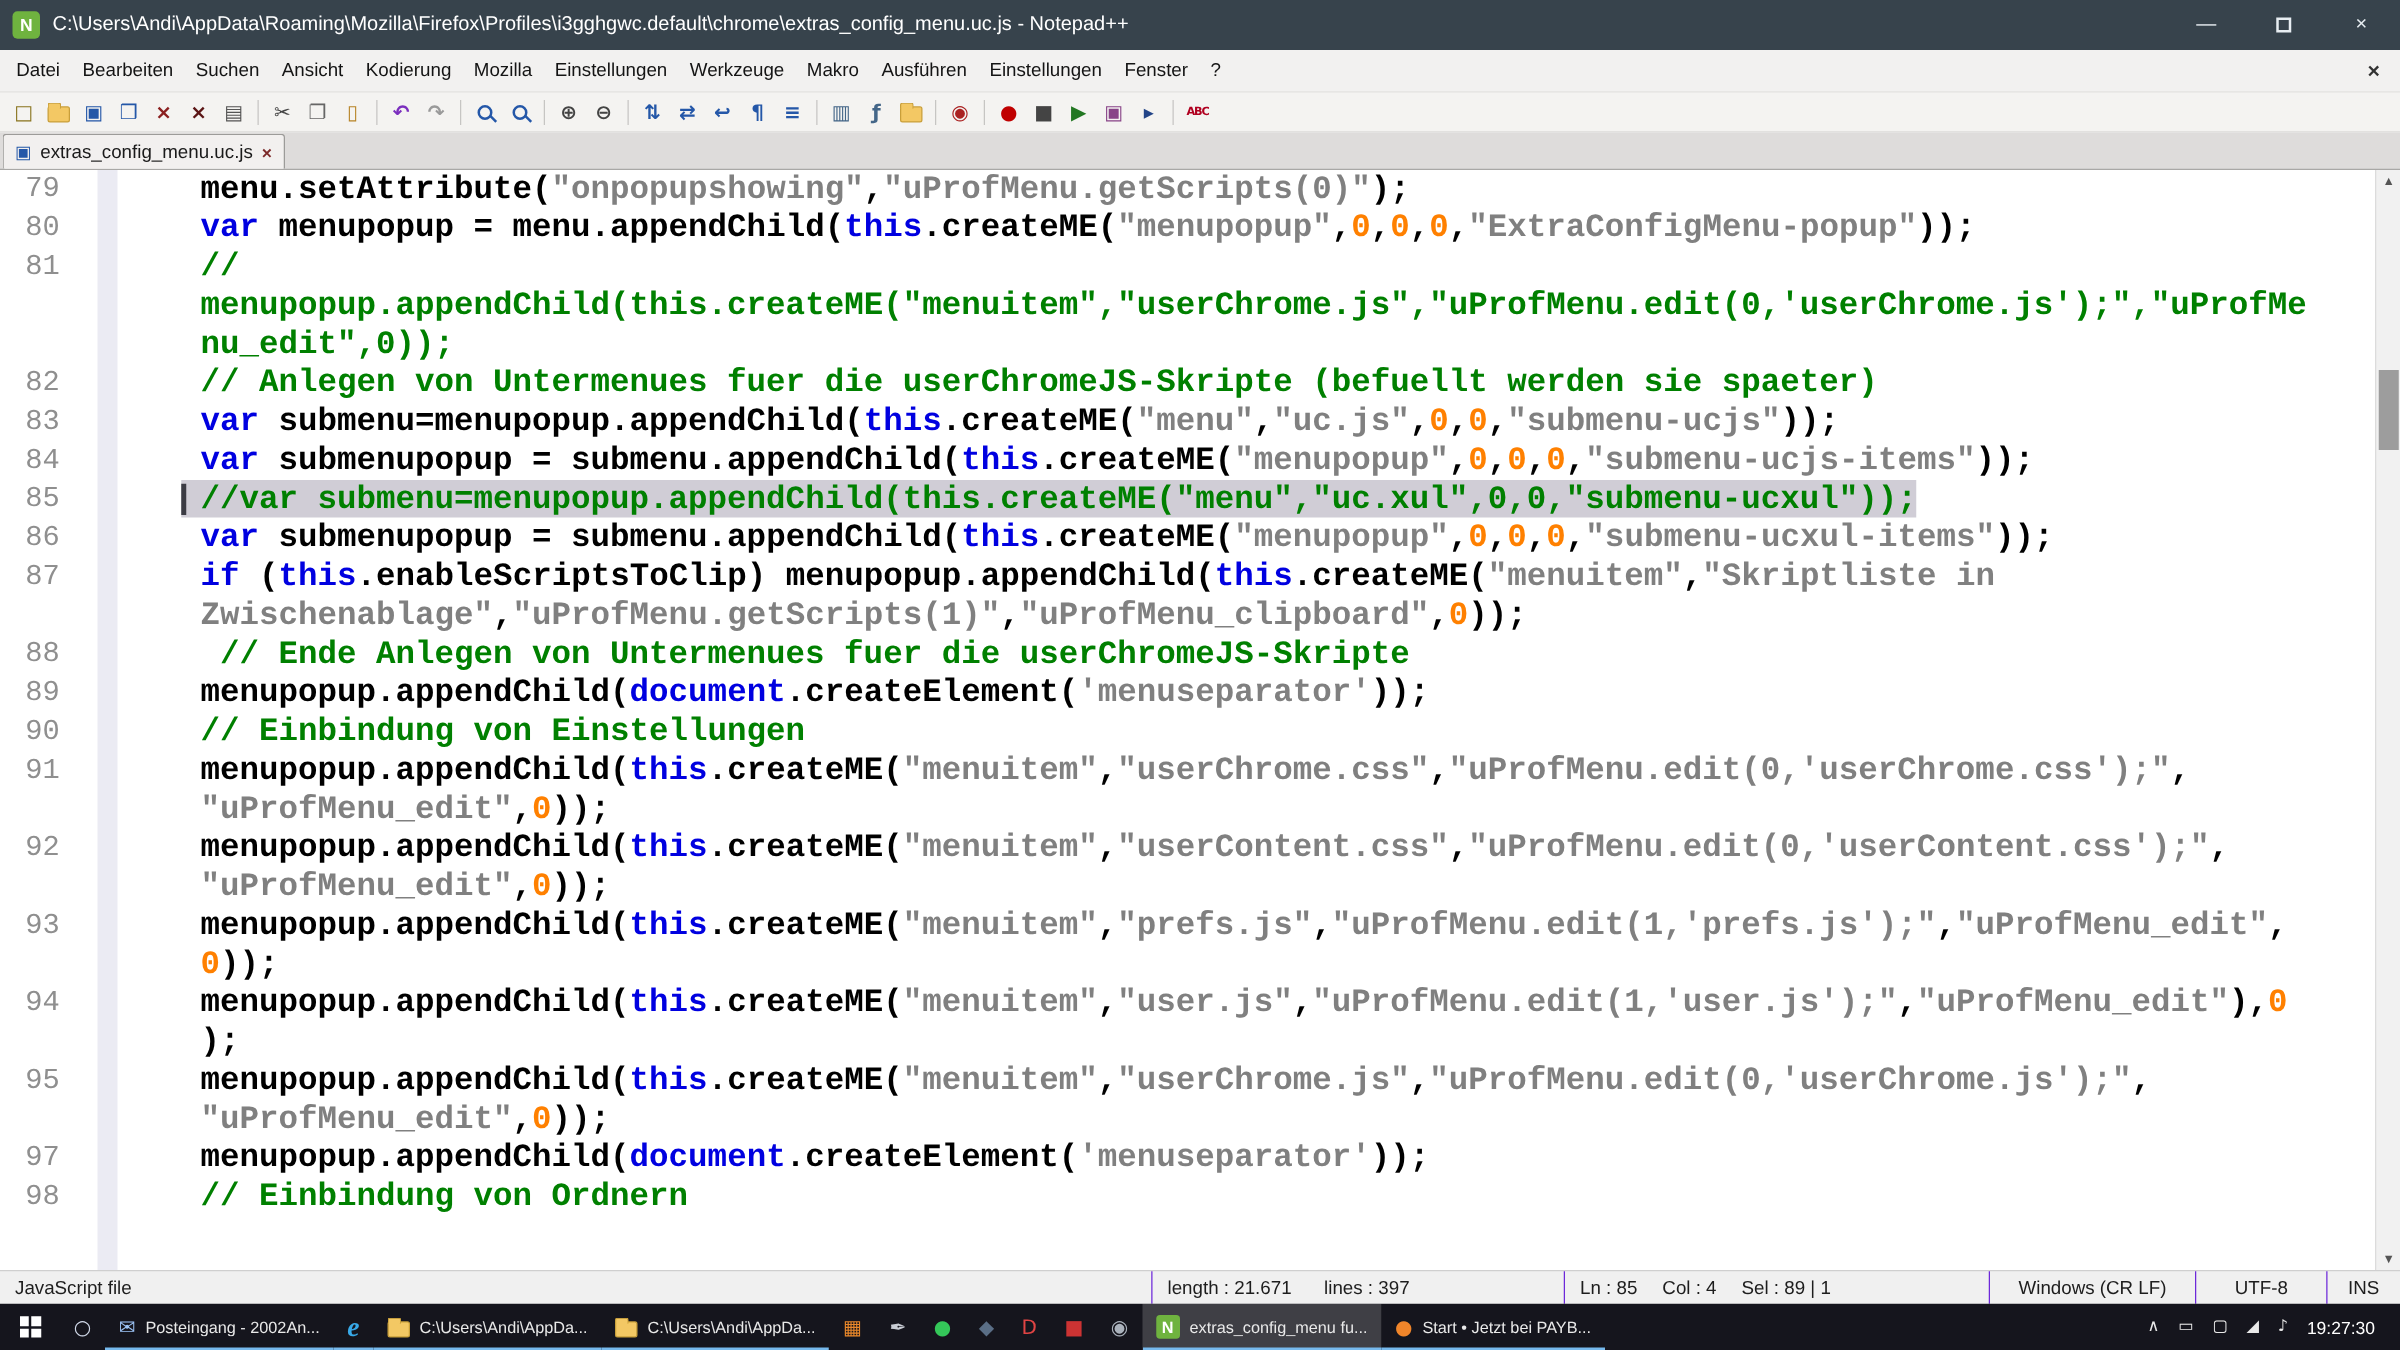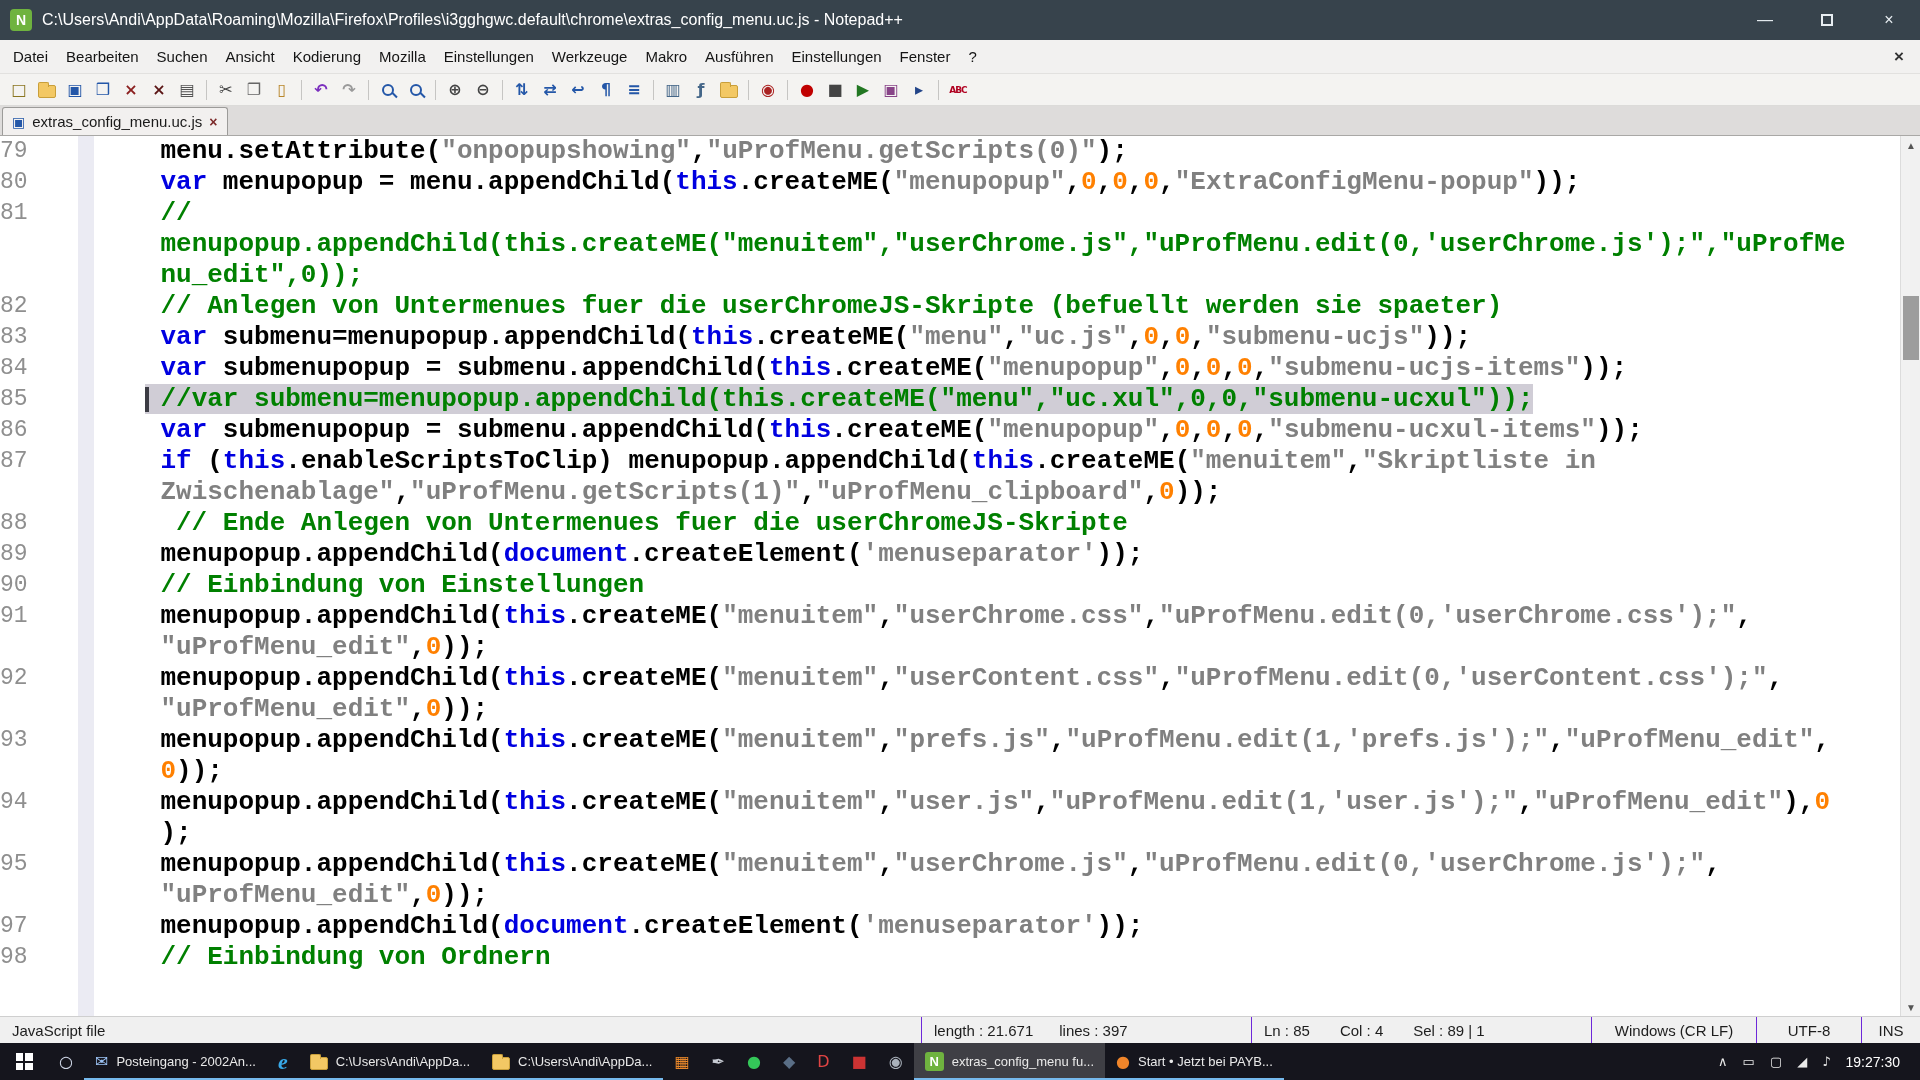--- a/index.html
+++ b/index.html
@@ -50,21 +50,21 @@
          font-size:15px; color:#1a1a1a; }
   .tab-doc-icon { color:#2457a8; font-size:14px; font-family:"DejaVu Sans", sans-serif; }
   .tab-close { color:#7c2a2a; font-weight:bold; font-size:14px; }
 
   
   .editor { flex:1 1 auto; position:relative; background:#fff; overflow:hidden; }
   .editor::before { content:""; position:absolute; left:78px; top:0; bottom:0; width:16px; background:#ebebf3; }
   .code-lines { position:absolute; left:0; top:0; right:20px; }
   .code-row { display:flex; height:31px; line-height:31px; white-space:pre;
               font-family:"Liberation Mono", monospace; font-size:26px; font-weight:bold; }
-  .line-num { flex:0 0 78px; text-align:left; padding-right:10px; color:#8f8f8f;
+  .line-num { flex:0 0 78px; text-align:center; padding-right:10px; color:#8f8f8f;
               font-size:23px; font-weight:normal; }
   .margin-strip { flex:0 0 16px; }
   .code-text { padding-left:4px; }
   .tk-p { color:#000000; }
   .tk-k { color:#0000e0; }
   .tk-s { color:#808080; }
   .tk-n { color:#ff8000; }
   .tk-c { color:#008000; }
   .selection { background:#d0cdd6; position:relative; }
   .sel-caret { position:absolute; left:0px; top:3px; width:4px; height:25px; background:#3c3c44; }
@@ -77,21 +77,21 @@
   .arrow-up { top:0; }  .arrow-down { bottom:0; }
   .vthumb { position:absolute; left:2px; width:16px; top:160px; height:64px; background:#9d9d9d; }
 
   
   .statusbar { height:27px; background:#f0f0f0; border-top:1px solid #cfcfcf; display:flex;
                align-items:center; font-size:15px; color:#1d1d1d; flex:0 0 auto; }
   .sb-sec { height:100%; display:flex; align-items:center; padding:0 12px; gap:26px;
             border-right:1px solid #6d28d9; white-space:nowrap; }
   .sb-type { flex:1; border-left:none; }
   .sb-size { width:330px; }
-  .sb-pos  { width:340px; gap:30px; }
+  .sb-pos  { width:340px; gap:20px; }
   .sb-eol  { width:165px; justify-content:center; }
   .sb-enc  { width:105px; justify-content:center; }
   .sb-ins  { width:58px;  justify-content:center; border-right:none; }
 
   
   .taskbar { height:37px; background:#15151d; display:flex; align-items:stretch; color:#fff; flex:0 0 auto; }
   .start-btn { width:48px; display:flex; align-items:center; justify-content:center; }
   .win-logo { width:17px; height:17px; display:grid; grid-template-columns:1fr 1fr; grid-template-rows:1fr 1fr; gap:2px; }
   .win-logo i { background:#fff; }
   .taskbar-items { display:flex; align-items:stretch; }

